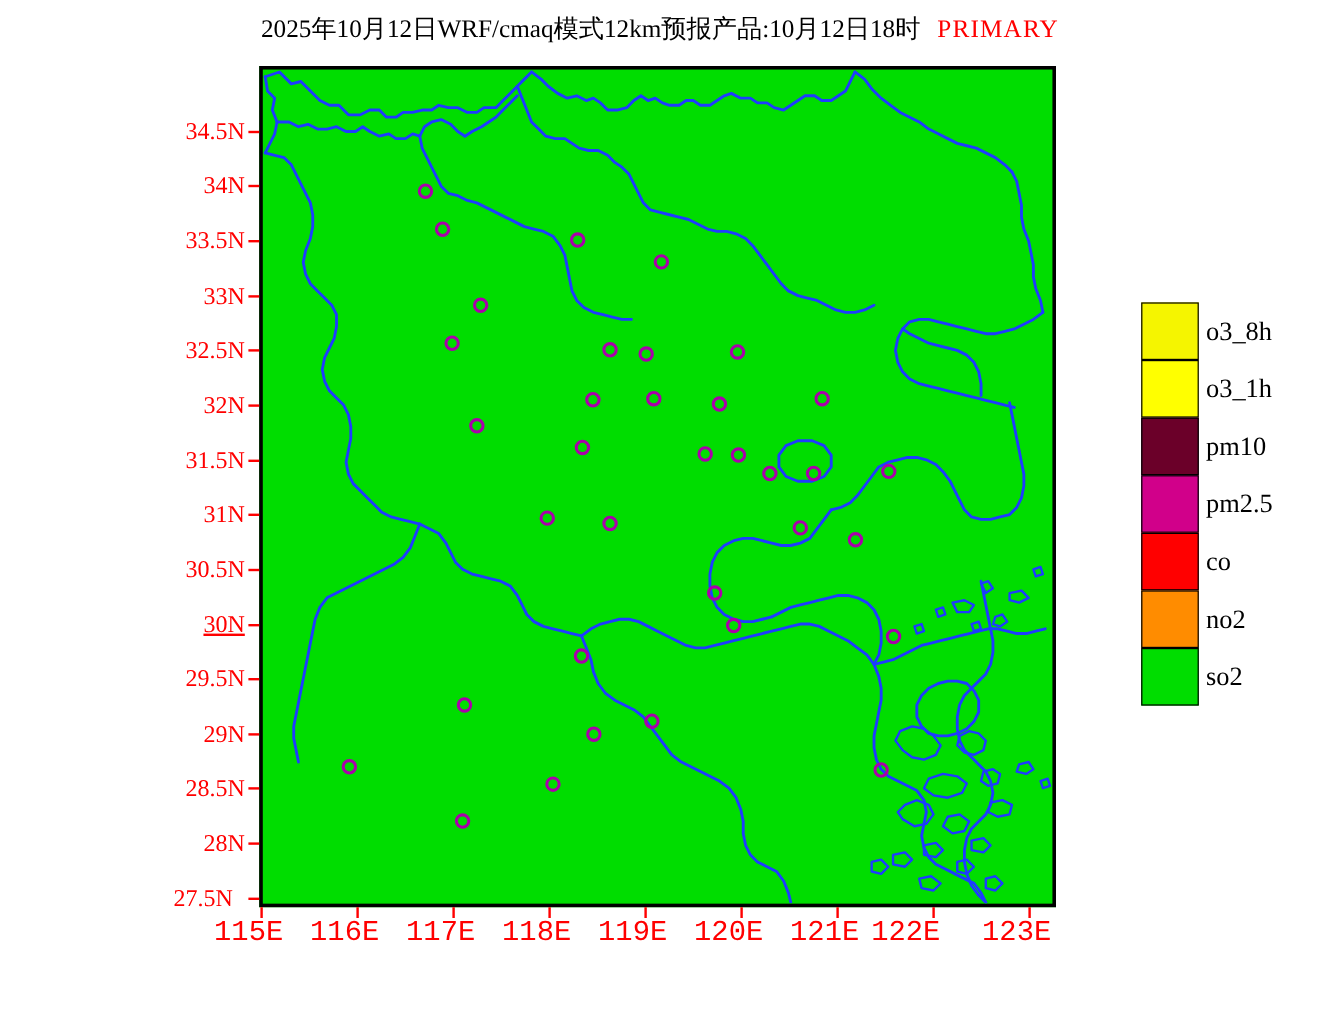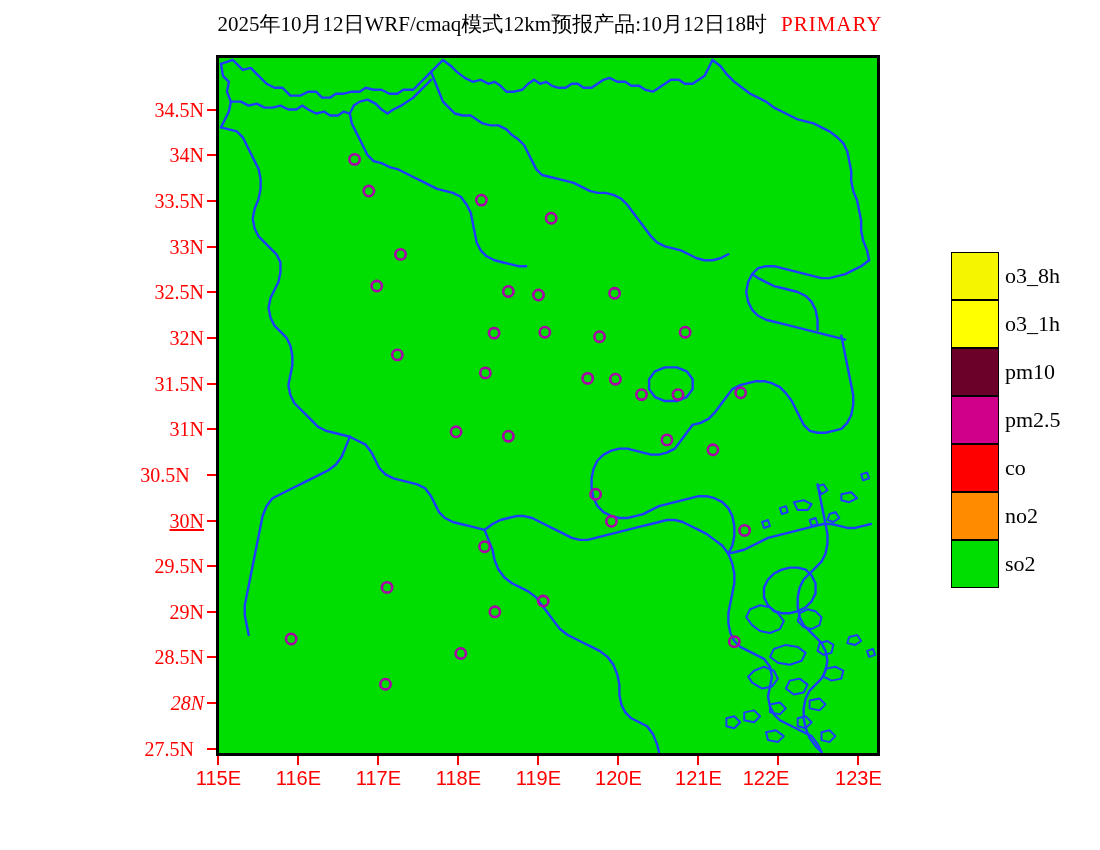--- a/index.html
+++ b/index.html
@@ -36,23 +36,23 @@
     position:absolute;
     color:#ff0000;
     font-family:"Liberation Serif", serif;
     font-size:20px;line-height:20px;
     text-align:right;white-space:nowrap;
     right:auto;
   }
   .xlab{
     position:absolute;
     color:#ff0000;
-    font-family:Liberation Sans, sans-serif;
-    font-size:20px;line-height:20px;
-    text-align:center;white-space:nowrap;
+    font-family:Liberation Mono, monospace;
+    font-size:24px;line-height:20px;
+    text-align:left;white-space:nowrap;
   }
   .tick-h{position:absolute;background:#ff0000;height:2px;width:9px;}
   .tick-v{position:absolute;background:#ff0000;width:2px;height:9px;}
 
   
   .legend{position:absolute;left:951px;top:252px;}
   .legend-row{position:relative;height:48px;}
   .legend-swatch{
     position:absolute;left:0;top:0;width:48px;height:48px;
     border:1px solid #000000;box-sizing:border-box;
@@ -189,31 +189,31 @@
           <circle cx="244.0" cy="600.6" r="5.2" fill="none" stroke="#aa00aa" stroke-width="2.6"></circle>
           <circle cx="168.0" cy="631.6" r="5.2" fill="none" stroke="#aa00aa" stroke-width="2.6"></circle>
         </g>
     </svg>
   </div>
 
   <div id="axis-layer">
       <div class="tick-h" style="left: 207px; top: 747.698px;"></div>
       <div class="ylab" style="left: 116px; top: 738.698px; width: 78px; font-family: Liberation Serif, serif;">27.5N</div>
       <div class="tick-h" style="left: 207px; top: 702.06px;"></div>
-      <div class="ylab" style="left: 126px; top: 693.06px; width: 78px; font-style: italic;">28N</div>
+      <div class="ylab" style="left: 126px; top: 693.06px; width: 78px;">28N</div>
       <div class="tick-h" style="left: 207px; top: 656.422px;"></div>
       <div class="ylab" style="left: 126px; top: 647.422px; width: 78px;">28.5N</div>
       <div class="tick-h" style="left: 207px; top: 610.784px;"></div>
       <div class="ylab" style="left: 126px; top: 601.784px; width: 78px;">29N</div>
       <div class="tick-h" style="left: 207px; top: 565.146px;"></div>
       <div class="ylab" style="left: 126px; top: 556.146px; width: 78px;">29.5N</div>
       <div class="tick-h" style="left: 207px; top: 519.508px;"></div>
       <div class="ylab" style="left: 126px; top: 510.508px; width: 78px; text-decoration: underline;">30N</div>
       <div class="tick-h" style="left: 207px; top: 473.87px;"></div>
-      <div class="ylab" style="left: 126px; top: 464.87px; width: 78px; text-align: center;">30.5N</div>
+      <div class="ylab" style="left: 126px; top: 464.87px; width: 78px;">30.5N</div>
       <div class="tick-h" style="left: 207px; top: 428.232px;"></div>
       <div class="ylab" style="left: 126px; top: 419.232px; width: 78px;">31N</div>
       <div class="tick-h" style="left: 207px; top: 382.594px;"></div>
       <div class="ylab" style="left: 126px; top: 373.594px; width: 78px;">31.5N</div>
       <div class="tick-h" style="left: 207px; top: 336.956px;"></div>
       <div class="ylab" style="left: 126px; top: 327.956px; width: 78px;">32N</div>
       <div class="tick-h" style="left: 207px; top: 291.318px;"></div>
       <div class="ylab" style="left: 126px; top: 282.318px; width: 78px;">32.5N</div>
       <div class="tick-h" style="left: 207px; top: 245.68px;"></div>
       <div class="ylab" style="left: 126px; top: 236.68px; width: 78px;">33N</div>

